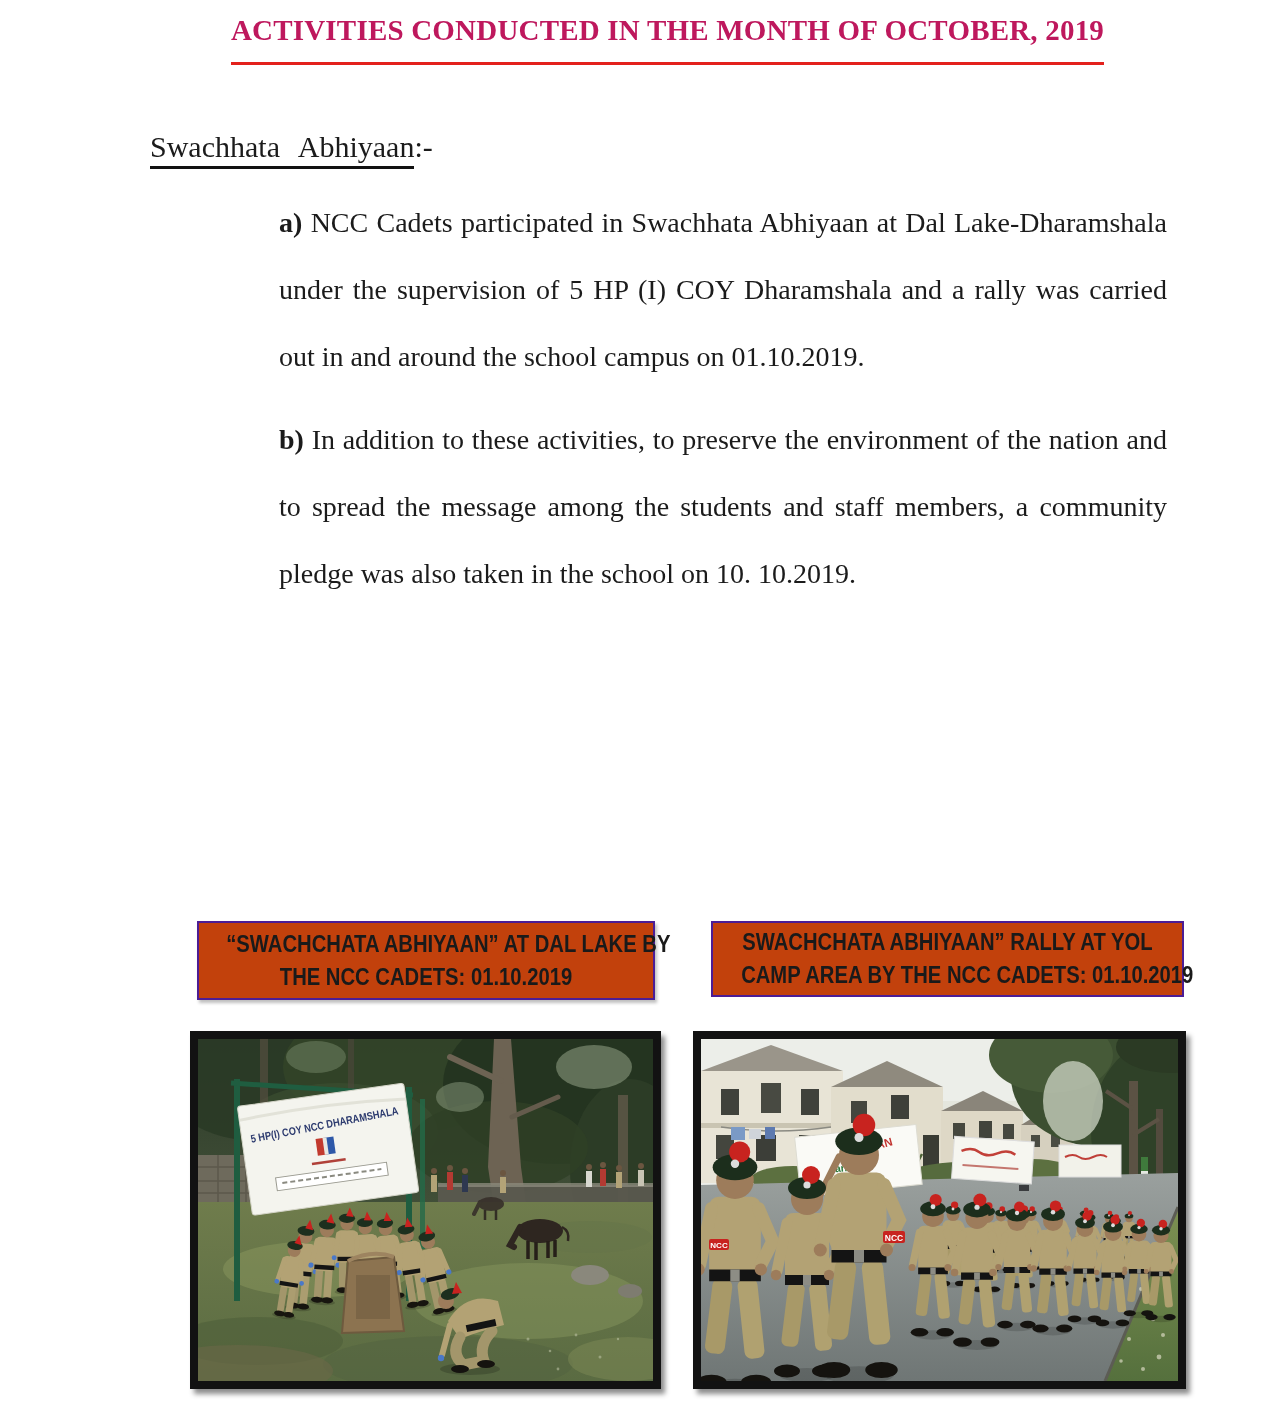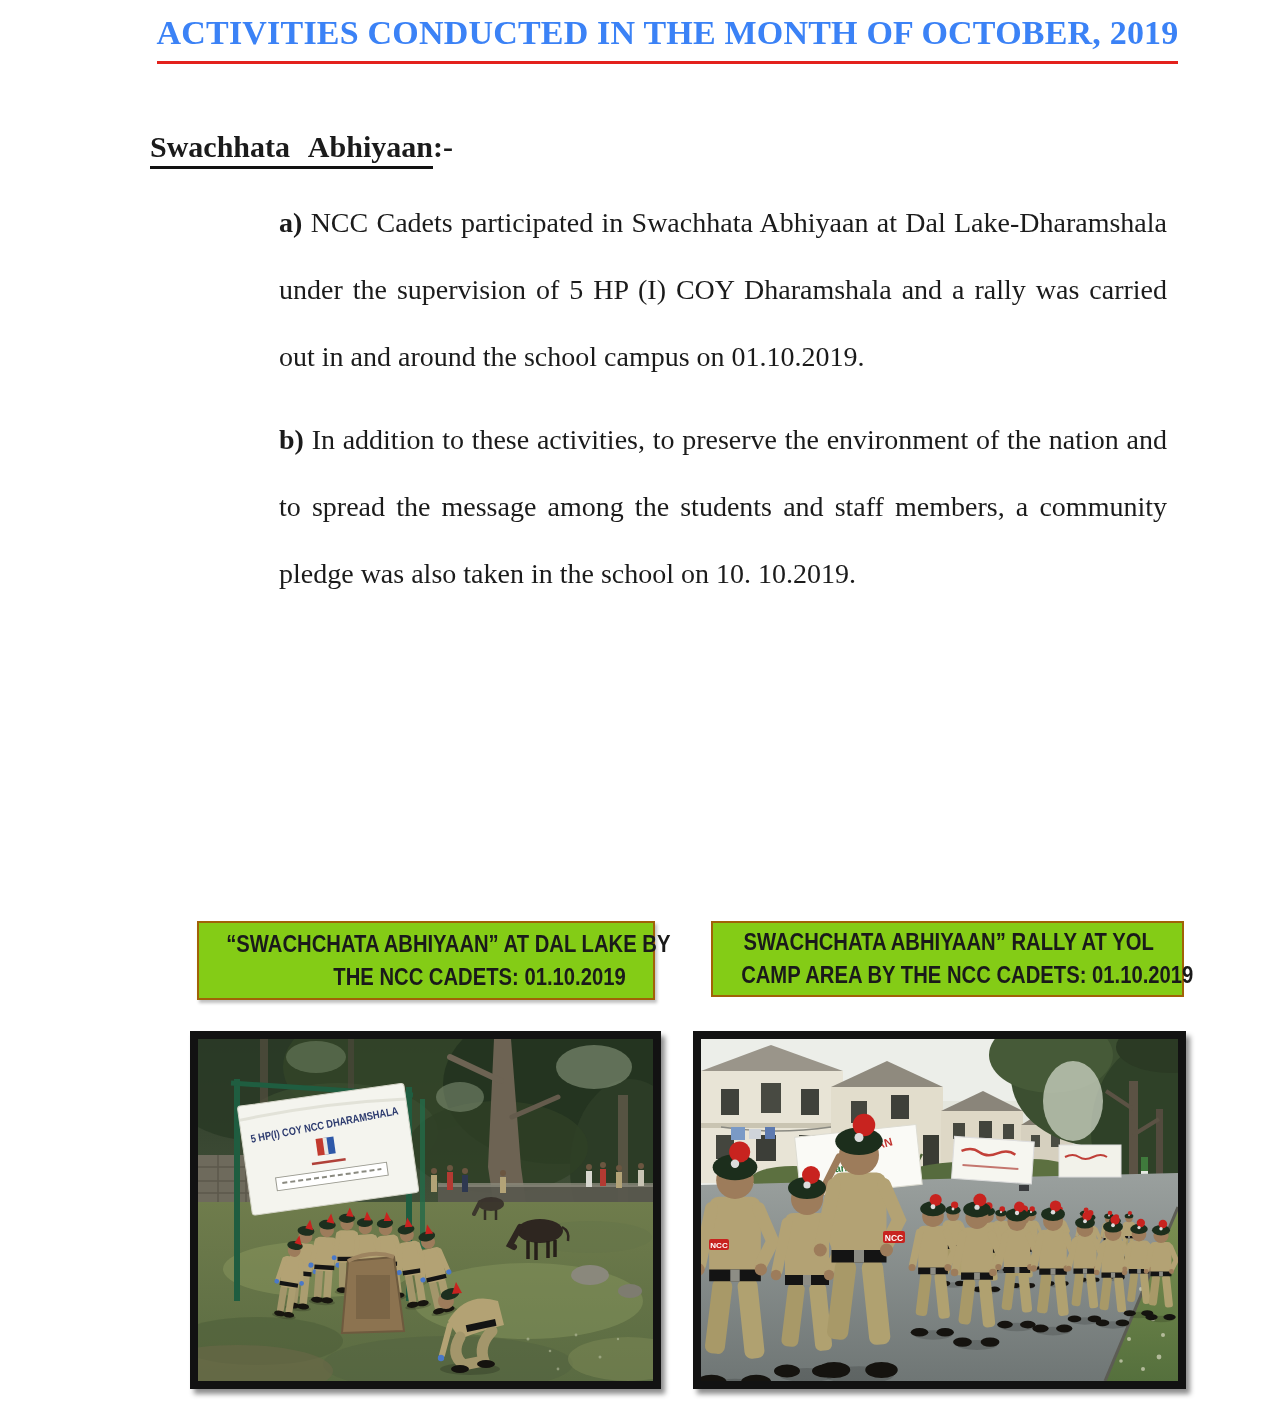--- a/index.html
+++ b/index.html
@@ -3,38 +3,38 @@
 <meta charset="utf-8">
 <style>
   html,body{margin:0;padding:0;background:#ffffff;}
   .page{
     position:relative;width:1275px;height:1410px;background:#ffffff;
     font-family:"Liberation Serif","DejaVu Serif",serif;color:#1b1b1b;overflow:hidden;
   }
   
   .title-wrap{position:absolute;left:150px;top:14px;width:1035px;text-align:center;}
   .doc-title{
-    font-size:34px;font-weight:bold;color:#3b82f6;letter-spacing:.2px;
-    border-bottom:3px solid #e3211c;padding-bottom:10px;white-space:nowrap;
+    font-size:29px;font-weight:bold;color:#be185d;letter-spacing:.2px;
+    border-bottom:3px solid #e3211c;padding-bottom:16px;white-space:nowrap;
   }
   
-  .heading{position:absolute;left:150px;top:130px;font-size:30px;font-weight:bold;}
+  .heading{position:absolute;left:150px;top:130px;font-size:30px;font-weight:normal;}
   .heading-main{border-bottom:3px solid #111;padding-bottom:3px;word-spacing:12px;}
   
   .body-text{
     position:absolute;left:263px;top:173px;width:920px;
     font-size:28px;line-height:67px;text-align:justify;
   }
   .body-text p{margin:16px;}
   .plabel{font-weight:bold;}
   
   .caption-box{
-    position:absolute;border:2px solid #a16207;background:#84cc16;
+    position:absolute;border:2px solid #4c1d95;background:#c2410c;
     font-family:"Liberation Sans","DejaVu Sans",sans-serif;font-weight:bold;
-    font-size:23px;color:#1a1a1a;text-align:right;
+    font-size:23px;color:#1a1a1a;text-align:center;
     display:flex;flex-direction:column;justify-content:center;
   }
   .caption-box.cb-left{left:197px;top:921px;width:454px;height:75px;box-shadow:2px 3px 3px rgba(0,0,0,.25);}
   .caption-box.cb-right{left:699px;top:921px;width:469px;height:72px;margin-left:12px;}
   .cap-line{display:block;line-height:33px;transform:scaleX(.88);transform-origin:50% 50%;white-space:nowrap;}
   
   .photo{
     position:absolute;border:8px solid #121212;background:#444;
     box-shadow:4px 5px 5px rgba(0,0,0,.45);
   }

